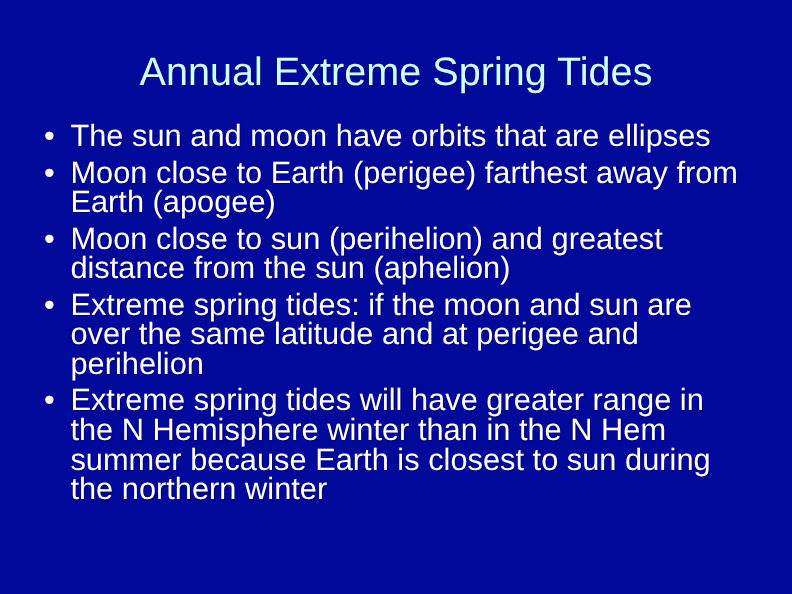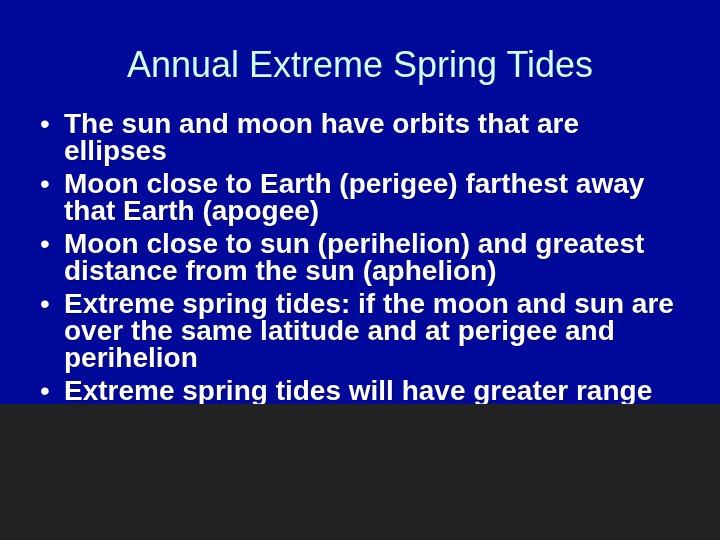--- a/index.html
+++ b/index.html
@@ -3,21 +3,21 @@
 <meta charset="utf-8">
 <style>
   html, body {
     margin: 0;
     padding: 0;
     background: #222;
   }
   .slide {
     position: relative;
     width: 720px;
-    height: 404px;
+    height: 540px;
     background: #000999;
     overflow: hidden;
     font-family: "Liberation Sans", sans-serif;
   }
   .slide-title {
     position: absolute;
     top: 47px;
     left: 0;
     width: 720px;
     text-align: center;
@@ -44,40 +44,39 @@
   }
   .bullet-marker {
     flex: 0 0 24px;
     width: 24px;
     font-size: 28px;
     line-height: 27px;
   }
   .bullet-text {
     flex: 0 1 615px;
     max-width: 615px;
-    font-weight: bold;
   }
 </style>
 </head>
 <body>
 
 <div class="slide">
 
   <div class="slide-title">Annual Extreme Spring Tides</div>
 
   <div class="bullets">
 
     <div class="bullet-item">
       <span class="bullet-marker">•</span>
       <span class="bullet-text">The sun and moon have orbits that are ellipses</span>
     </div>
 
     <div class="bullet-item">
       <span class="bullet-marker">•</span>
-      <span class="bullet-text">Moon close to Earth (perigee) farthest away that Earth (apogee)</span>
+      <span class="bullet-text">Moon close to Earth (perigee) farthest away from Earth (apogee)</span>
     </div>
 
     <div class="bullet-item">
       <span class="bullet-marker">•</span>
       <span class="bullet-text">Moon close to sun (perihelion) and greatest distance from the sun (aphelion)</span>
     </div>
 
     <div class="bullet-item">
       <span class="bullet-marker">•</span>
       <span class="bullet-text">Extreme spring tides: if the moon and sun are over the same latitude and at perigee and perihelion</span>

